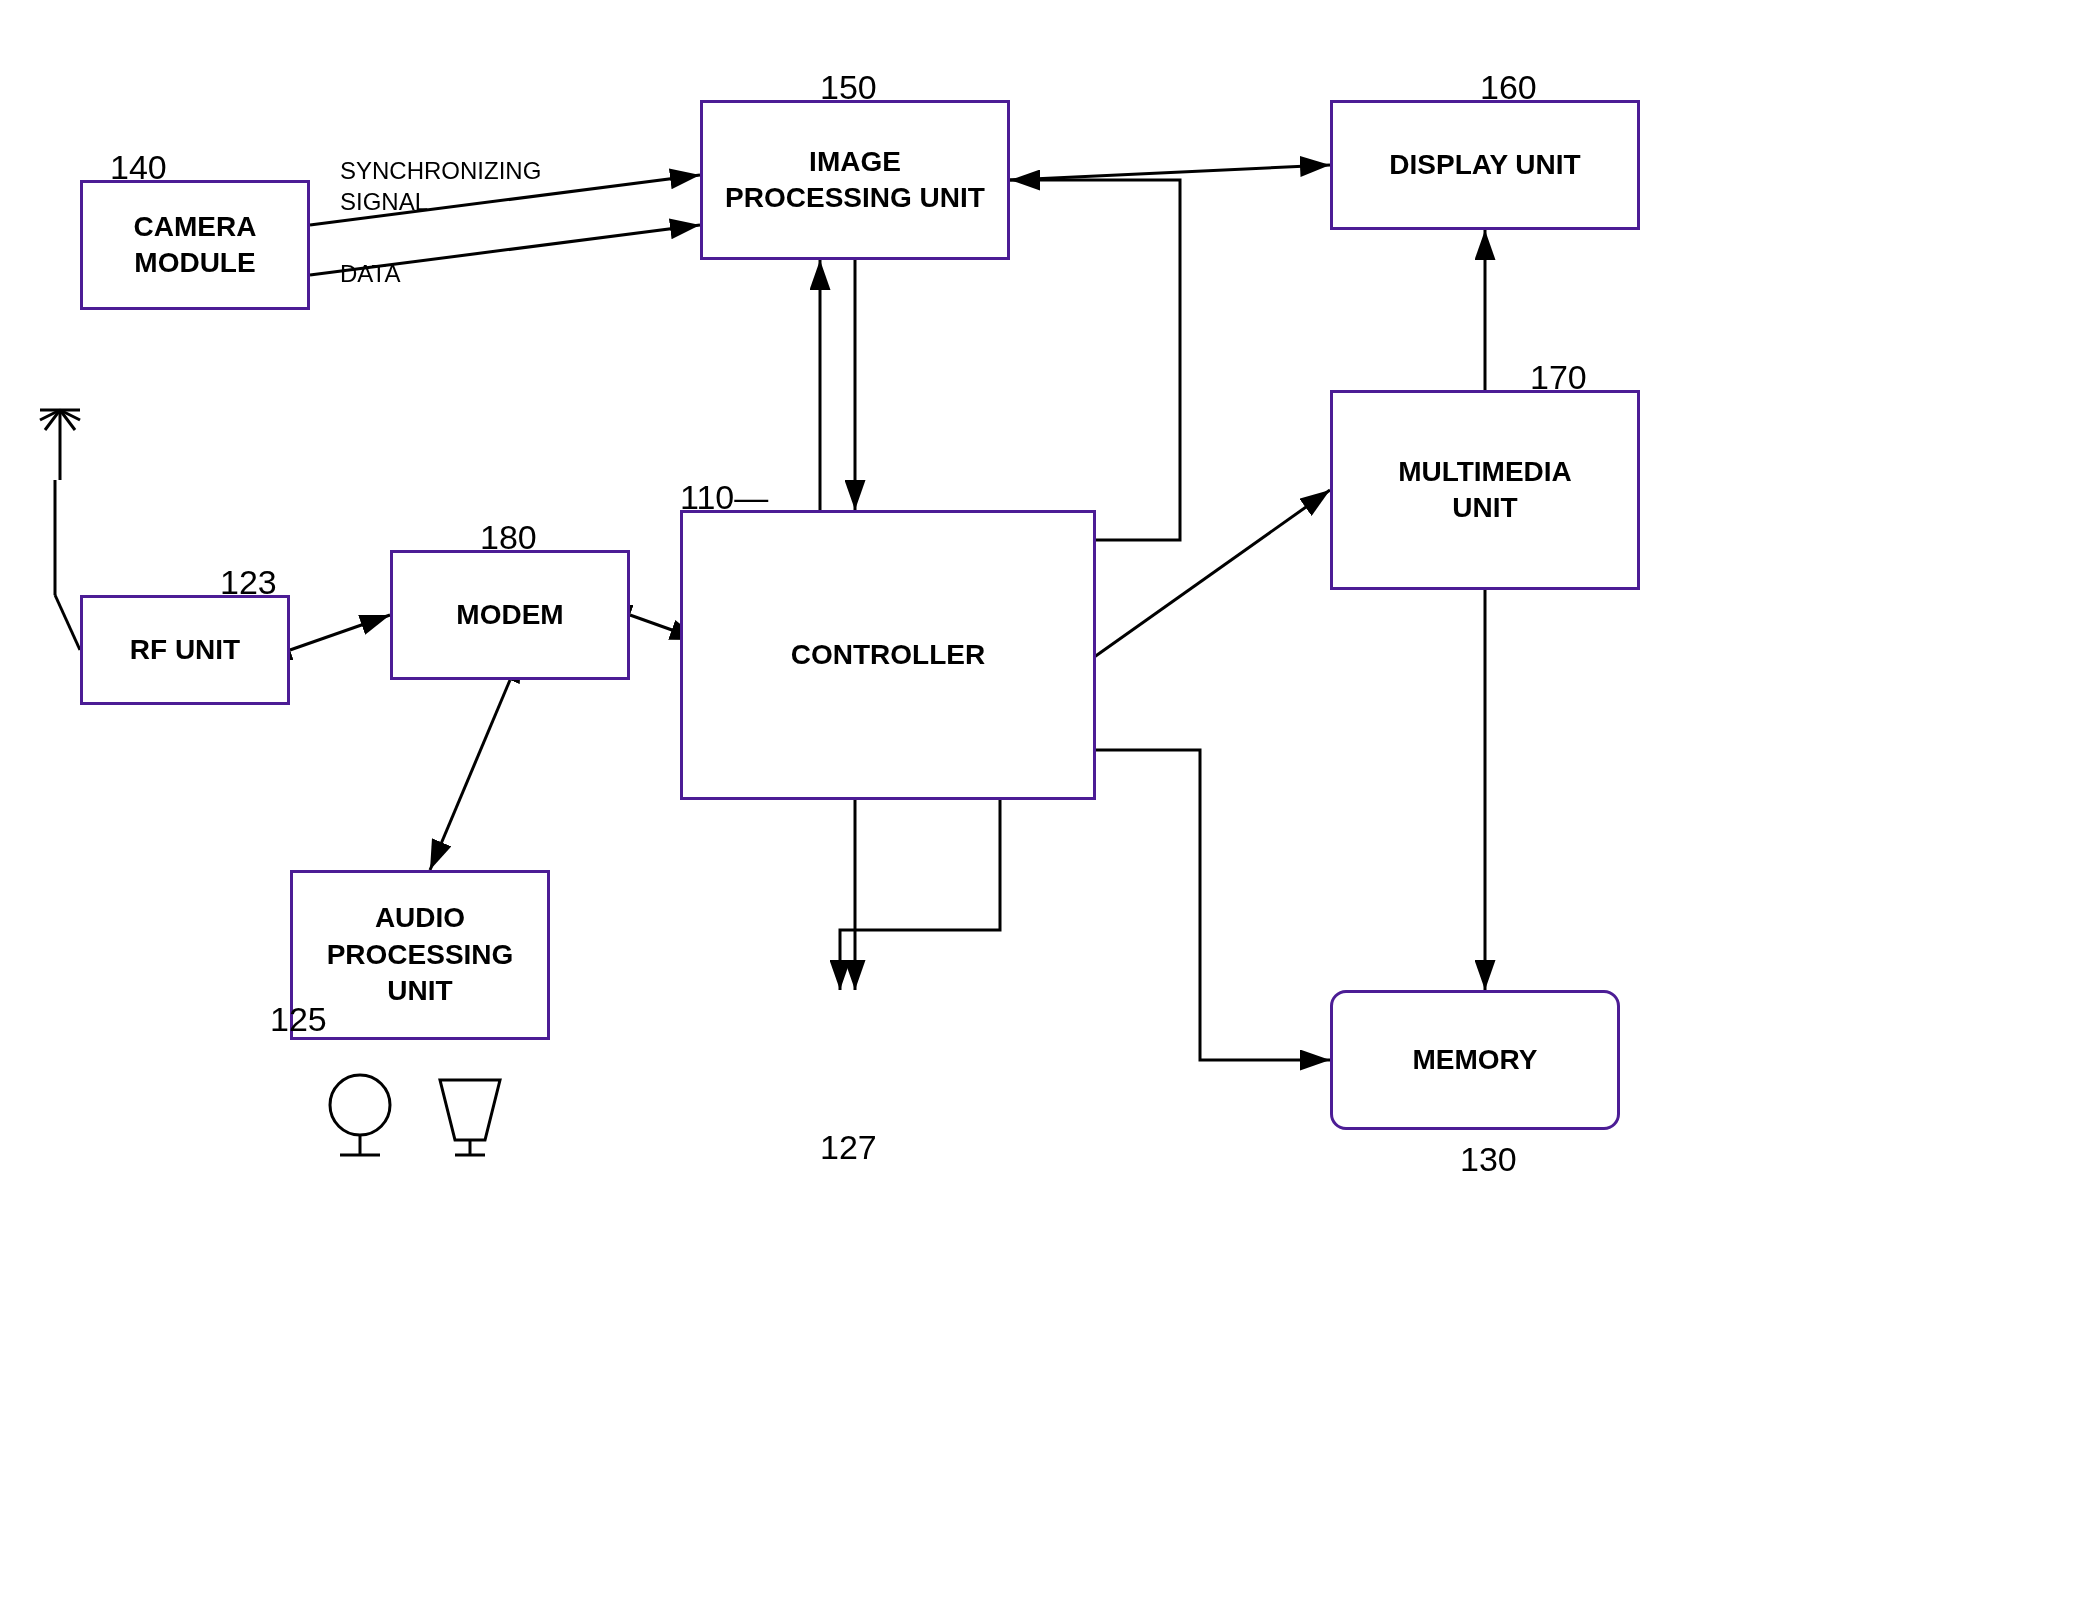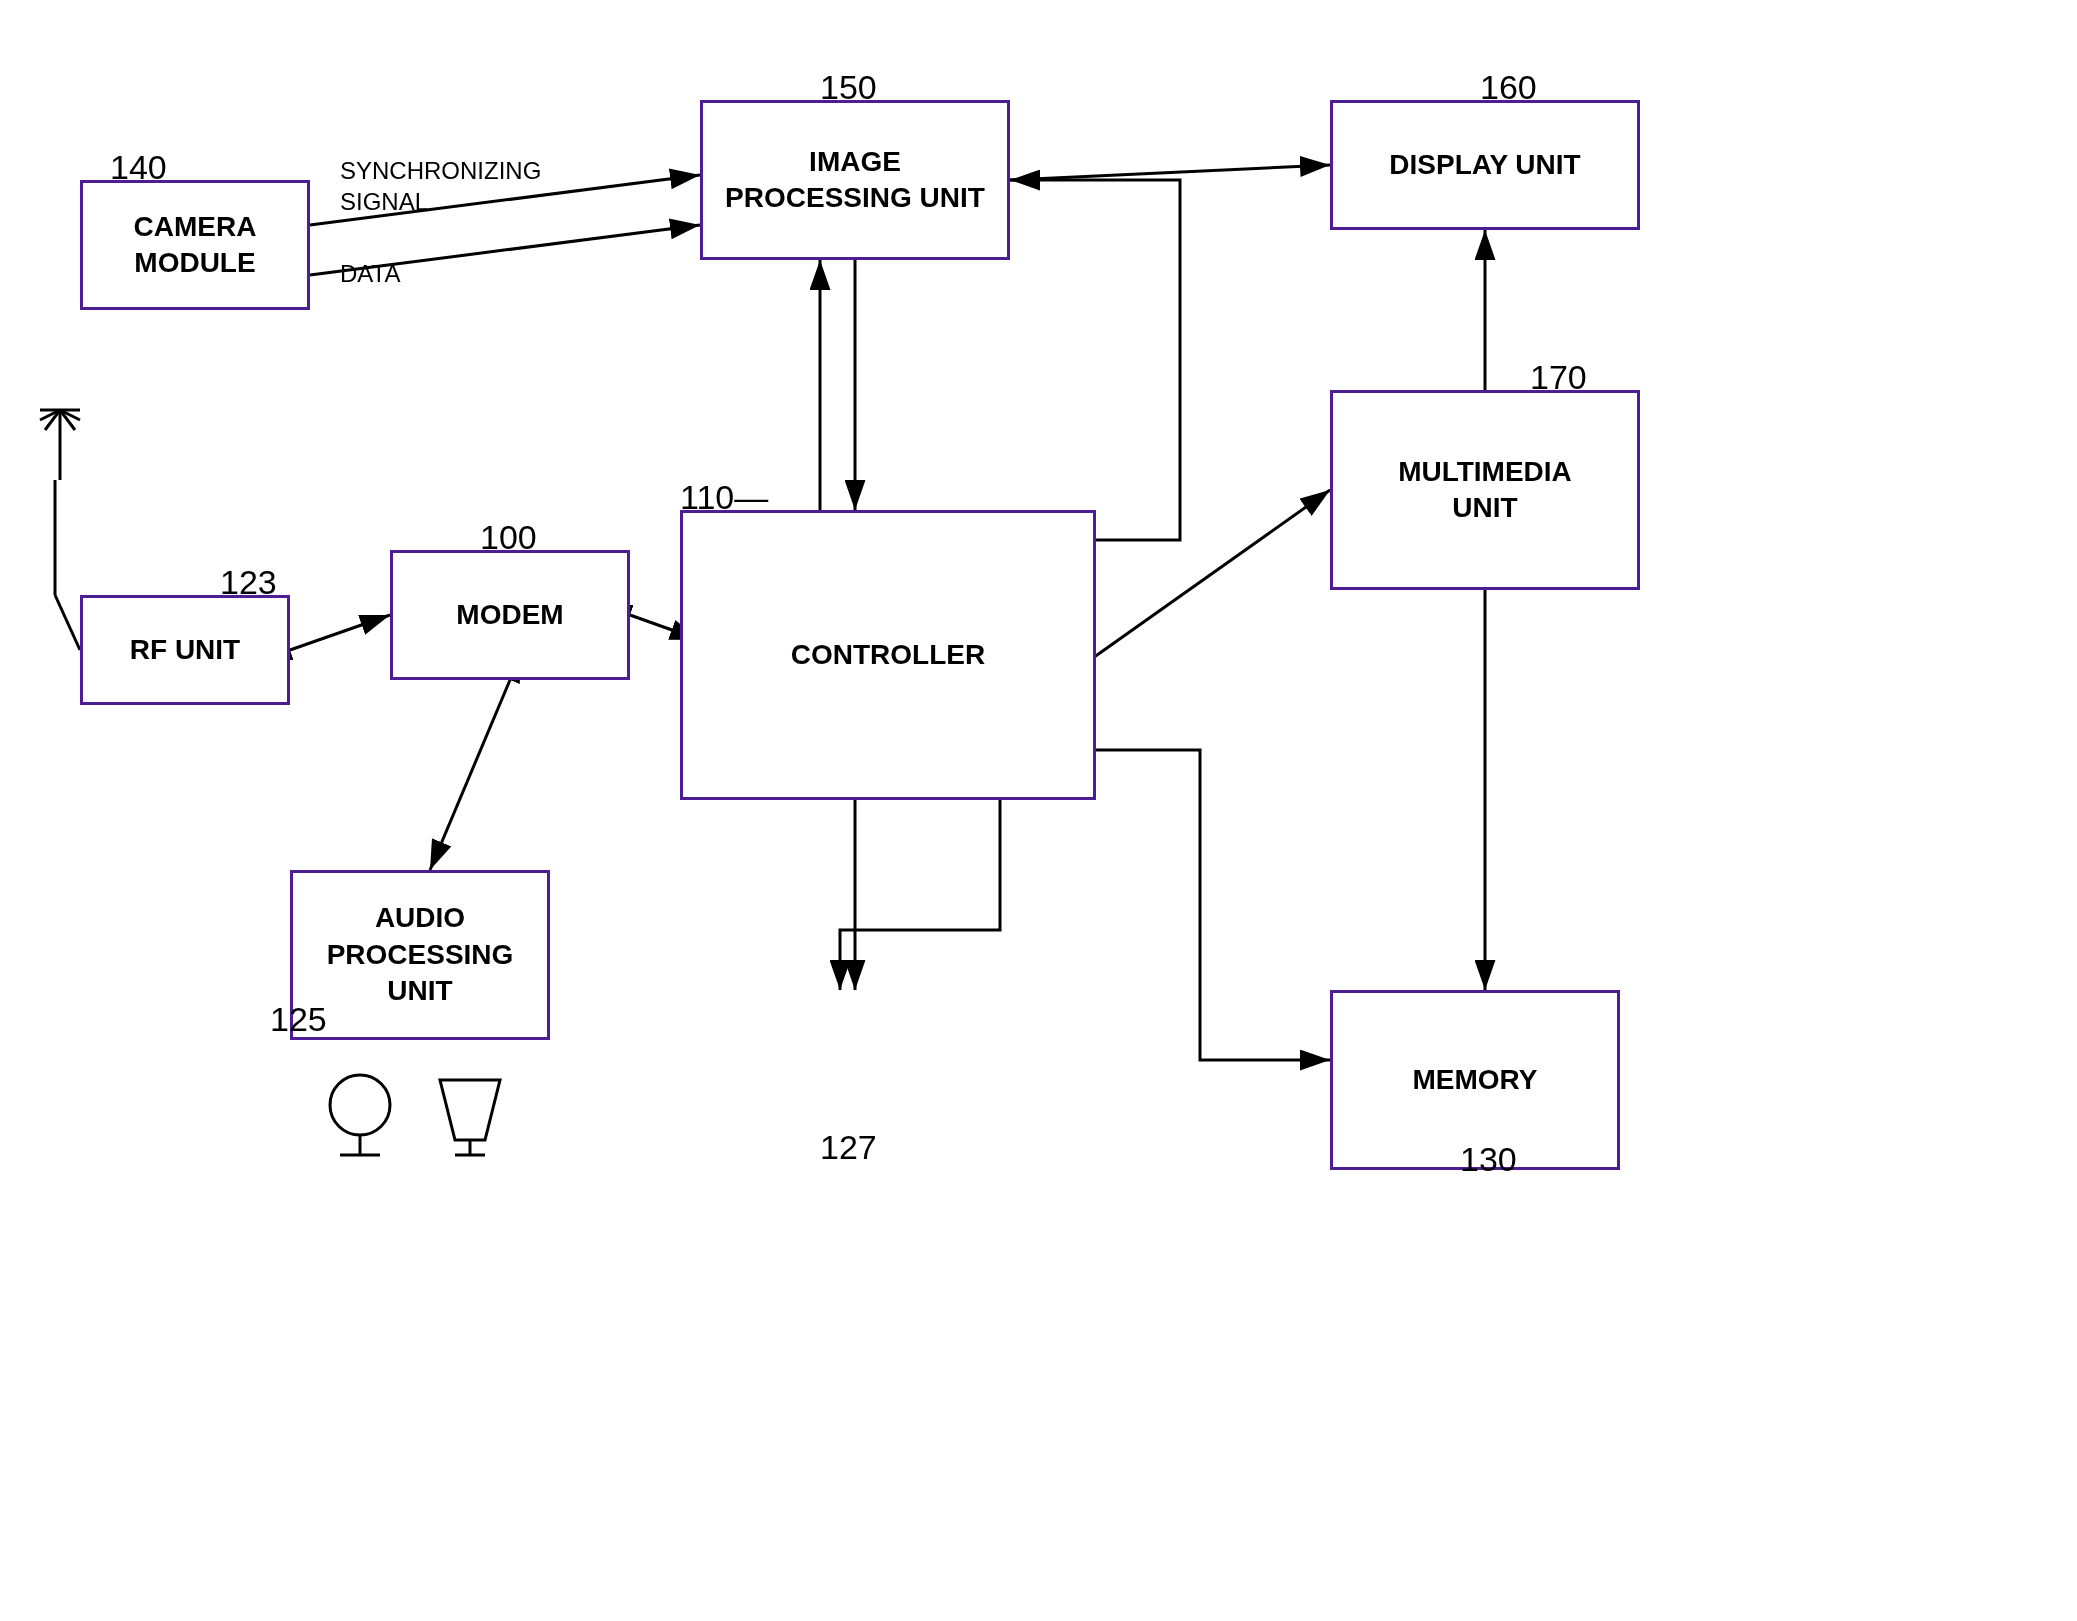--- a/index.html
+++ b/index.html
@@ -165,27 +165,27 @@
   <span class="label-ref" style="position:absolute; left:1530px; top:358px;">170</span>
 
   <div class="block" style="left:80px; top:595px; width:210px; height:110px;">
     <span>RF UNIT</span>
   </div>
   <span class="label-ref" style="position:absolute; left:220px; top:563px;">123</span>
 
   <div class="block" style="left:390px; top:550px; width:240px; height:130px;">
     <span>MODEM</span>
   </div>
-  <span class="label-ref" style="position:absolute; left:480px; top:518px;">100</span>
+  <span class="label-ref" style="position:absolute; left:480px; top:518px;">180</span>
 
   <div class="block" style="left:290px; top:870px; width:260px; height:170px;">
     <span>AUDIO<br>PROCESSING<br>UNIT</span>
   </div>
   <span class="label-ref" style="position:absolute; left:270px; top:1000px;">125</span>
 
   <span class="label-ref" style="position:absolute; left:820px; top:1128px;">127</span>
 
-  <div class="block" style="left:1330px; top:990px; width:290px; height:180px;">
+  <div class="block" style="left:1330px; top:990px; width:290px; height:140px;border-radius:16px;">
     <span>MEMORY</span>
   </div>
   <span class="label-ref" style="position:absolute; left:1460px; top:1140px;">130</span>
 
 </div>
 
 </body></html>

